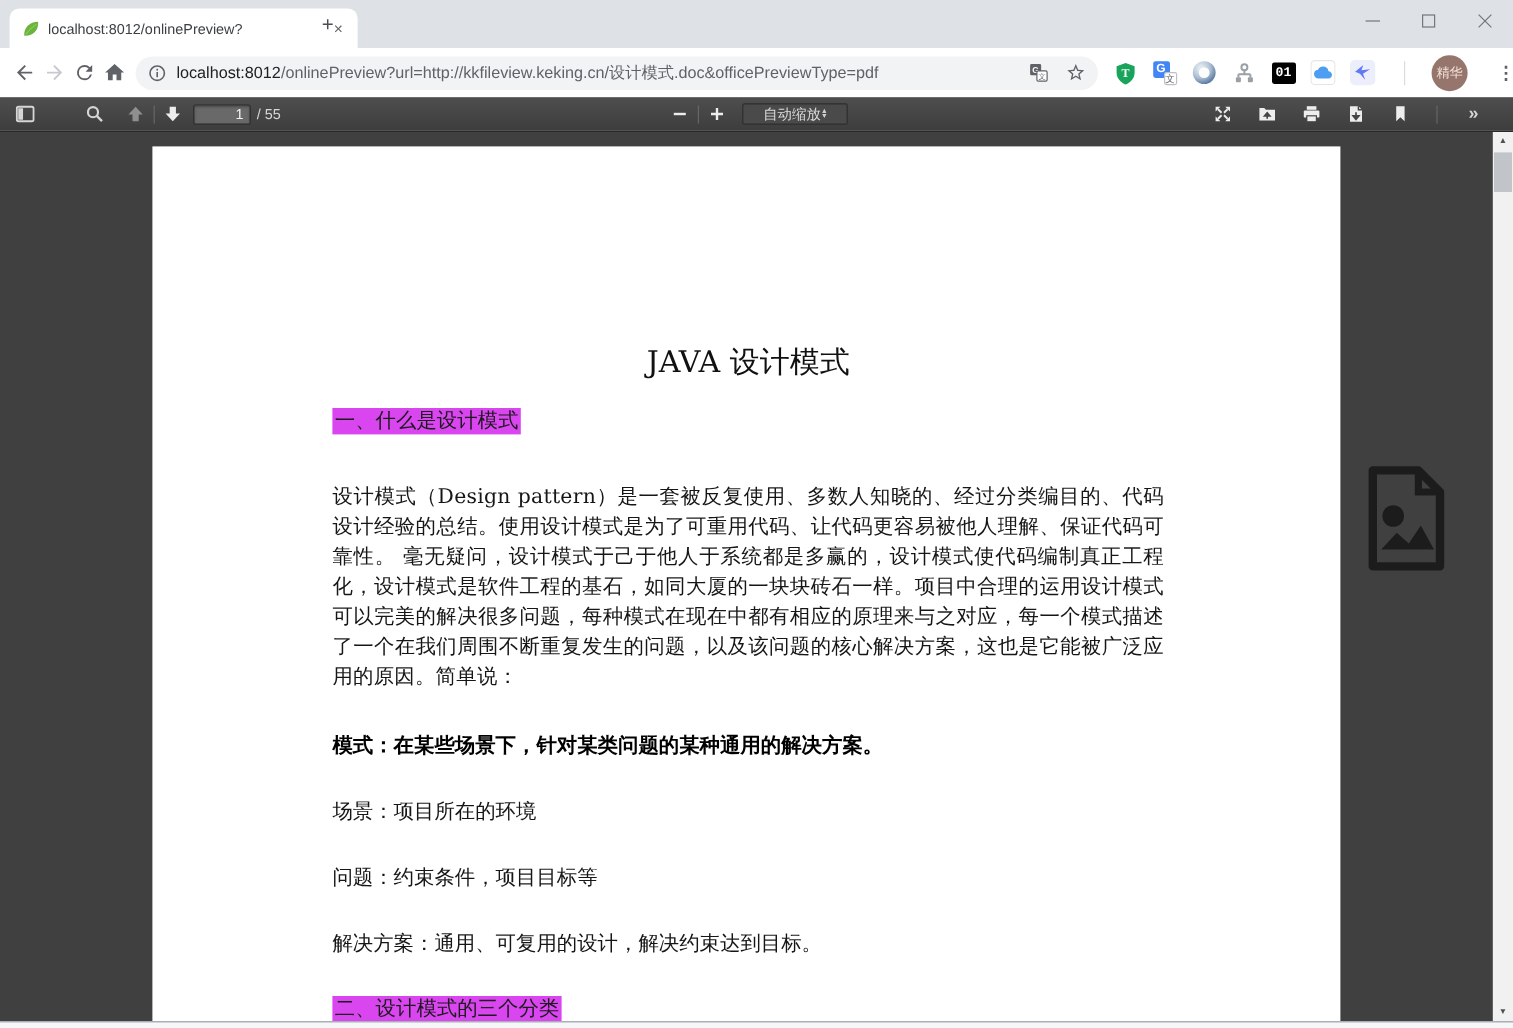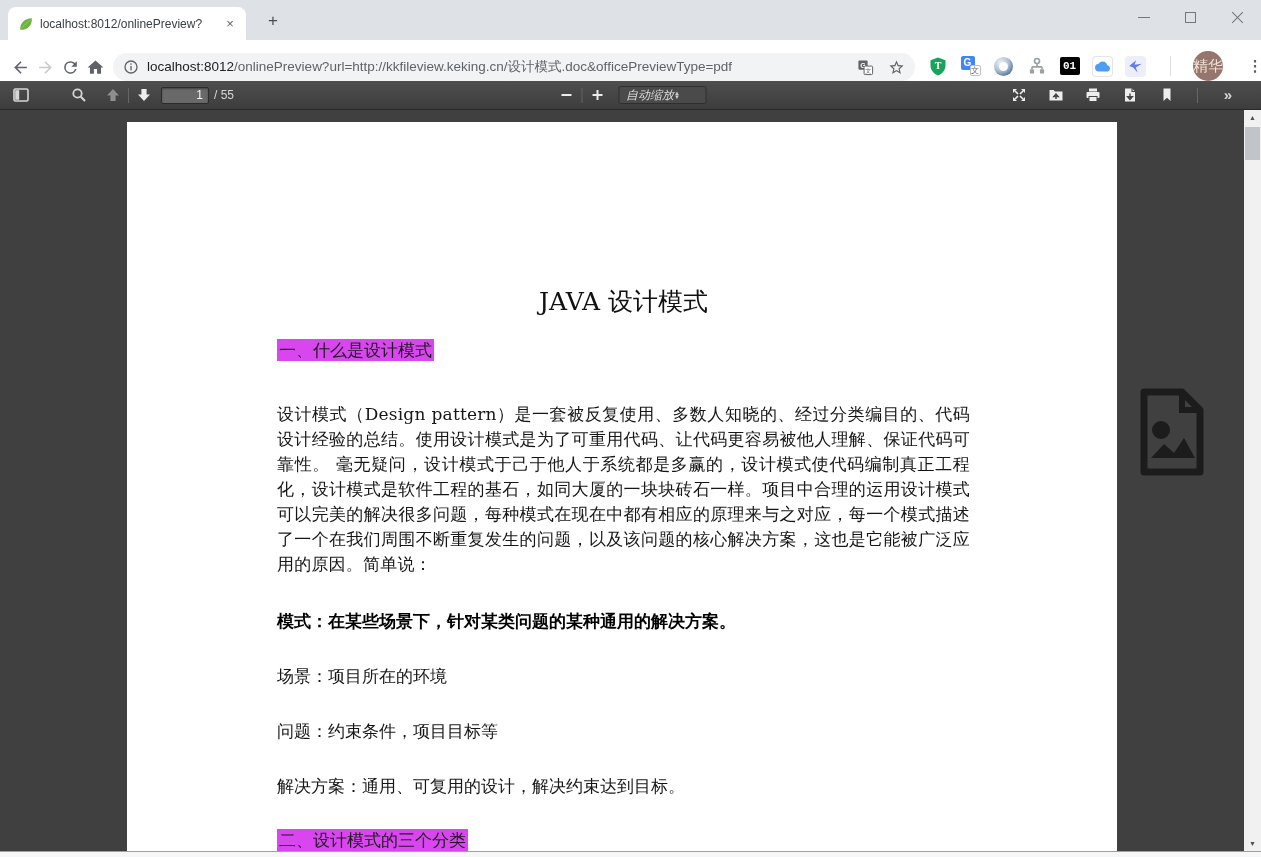--- a/index.html
+++ b/index.html
@@ -6,21 +6,21 @@
   html,body { margin:0; padding:0; }
   body {
     width:1261px; height:857px; overflow:hidden; position:relative;
     font-family:"Liberation Sans", sans-serif;
     background:#dee1e6;
   }
 
   
   .tabstrip { position:relative; height:40px; background:#dee1e6; }
   .tab {
-    position:absolute; left:8px; top:7px; width:238px; height:33px;
+    position:absolute; left:8px; top:7px; width:290px; height:33px;
     background:#fff; border-radius:8px 8px 0 0;
     display:flex; align-items:center; padding:0 8px 0 10px;
   }
   .favicon { width:16px; height:16px; flex:none; }
   .tab-title {
     flex:1; margin:0 6px; font-size:12px; color:#3c4043;
     white-space:nowrap; overflow:hidden;
   }
   .tab-close {
     flex:none; width:16px; height:16px; line-height:15px; text-align:center;
@@ -37,21 +37,21 @@
   .ic-close { position:relative; width:13px; height:13px; }
   .ic-close::before,.ic-close::after {
     content:""; position:absolute; left:-1px; top:6px; width:15px; height:1px; background:#747679;
   }
   .ic-close::before { transform:rotate(45deg); }
   .ic-close::after  { transform:rotate(-45deg); }
 
   
   .addrbar {
     position:relative; height:41px; background:#fff;
-    display:flex; align-items:flex-end; padding:0 8px;
+    display:flex; align-items:center; padding:0 8px;
   }
   .nav-btn { width:28px; height:28px; margin:0 3px; display:flex; align-items:center; justify-content:center; }
   .nav-btn svg { width:19px; height:19px; }
   .fill-on  { fill:#5f6368; }
   .fill-off { fill:#c6c9cd; }
   .url-pill {
     width:802px; height:28px; margin-left:5px; flex:none;
     background:#f1f3f4; border-radius:14px;
     display:flex; align-items:center; padding:0 10px;
   }
@@ -85,21 +85,21 @@
   .te-g {
     position:absolute; left:0; top:0; width:14px; height:14px; background:#4285f4; border-radius:2px;
     color:#fff; font-size:10px; font-weight:bold; text-align:center; line-height:14px;
   }
   .te-wen {
     position:absolute; right:0; bottom:0; width:11px; height:11px; background:#fff; border:1px solid #bdc1c6;
     border-radius:2px; color:#5f6368; font-size:8px; text-align:center; line-height:9px;
   }
   .avatar {
     width:30px; height:30px; border-radius:50%; background:#96756c; margin-left:10px;
-    color:#f3e3d8; font-size:15px; display:flex; align-items:center; justify-content:center;
+    color:#f3e3d8; font-size:11px; display:flex; align-items:center; justify-content:center;
     letter-spacing:0;
   }
   .vsep { width:1px; height:20px; background:#dadce0; margin-left:12px; }
   .menu-dots { margin-left:10px; width:20px; text-align:center; color:#5f6368; font-size:15px; font-weight:bold; }
 
   
   .pdftoolbar {
     position:relative; height:29px;
     background:linear-gradient(#4e4e4e, #3d3d3d);
     border-bottom:1px solid #282828;
@@ -117,23 +117,22 @@
     width:48px; height:17px; margin:0 5px 0 6px;
     background:#696969; border:1px solid #2b2b2b; border-radius:2px;
     box-shadow:inset 0 1px 2px rgba(0,0,0,.35);
     color:#f2f2f2; font-size:12px; text-align:right; padding:0 5px;
     font-family:"Liberation Sans", sans-serif;
   }
   .page-total { color:#d6d6d6; }
   .zoom-select {
     width:88px; height:18px; margin-left:10px; padding:0 5px 0 7px;
     background:#4a4a4a; border:1px solid #2e2e2e; border-radius:2px;
-    display:flex; align-items:center; justify-content:flex-start;
+    display:flex; align-items:center; justify-content:center;
     color:#dcdcdc;
-    font-style:italic;
   }
   .dd-arrows { display:flex; flex-direction:column; line-height:4px; font-size:6px; color:#cfcfcf; }
   .chev { font-size:15px; font-weight:bold; color:#d6d6d6; line-height:22px; }
 
   
   .viewer {
     position:absolute; left:0; top:110px; width:1261px; height:741px;
     background:#404040; overflow:hidden;
   }
   .page {

